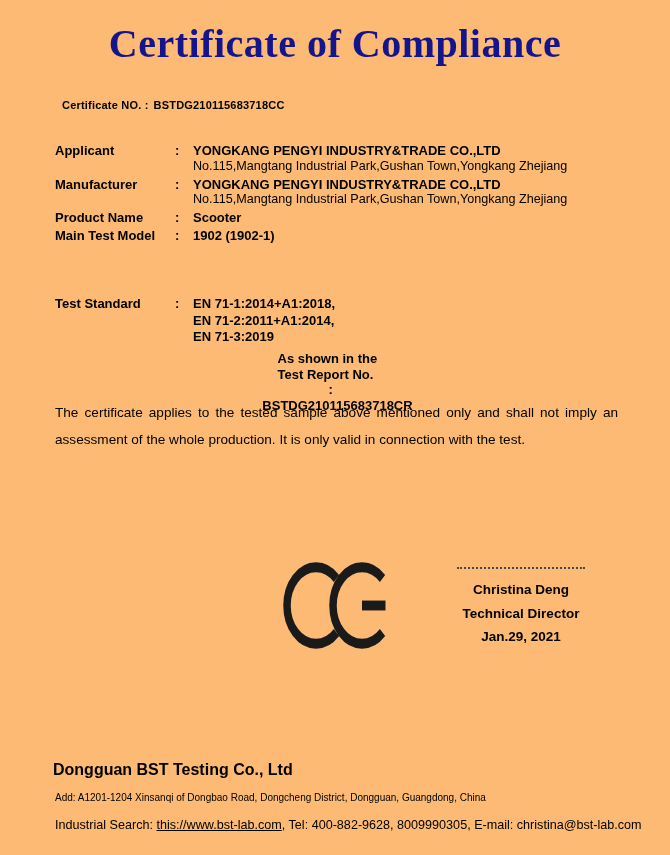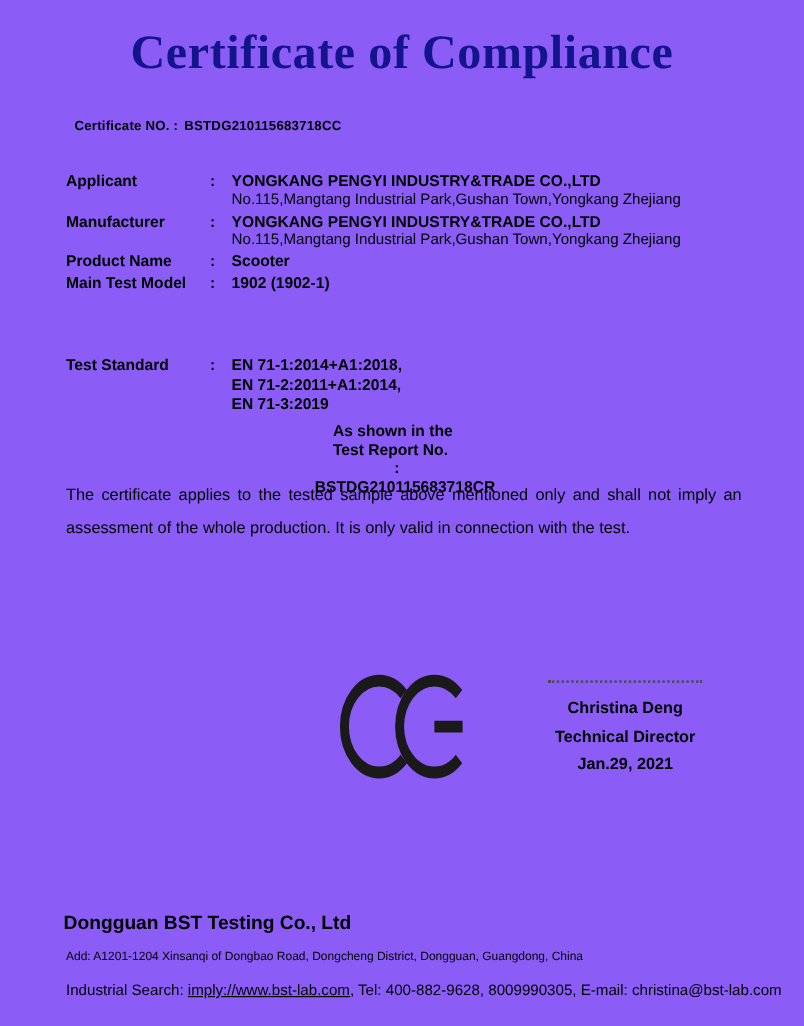--- a/index.html
+++ b/index.html
@@ -4,21 +4,21 @@
 <style>
   html, body {
     margin: 0; padding: 0;
     width: 670px; height: 855px;
     background: #ffffff;
     overflow: hidden;
   }
   .page {
     position: relative;
     width: 670px; height: 855px;
-    background: #8b5cf6;
+    background: #fdba74;
     font-family: "Liberation Sans", sans-serif;
     color: #000000;
   }
 
   
   .doc-title {
     position: absolute;
     top: 20px; left: 0;
     width: 670px;
     text-align: center;
@@ -237,16 +237,16 @@
   <div class="sig-block">
     <div class="sig-line"></div>
     <div class="sig-name">Christina Deng</div>
     <div class="sig-title">Technical Director</div>
     <div class="sig-date">Jan.29, 2021</div>
   </div>
 
   <div class="footer-company">Dongguan BST Testing Co., Ltd</div>
   <div class="footer-address">Add: A1201-1204 Xinsanqi of Dongbao Road, Dongcheng District, Dongguan, Guangdong, China</div>
   <div class="footer-search">
-    <span>Industrial Search: </span><span class="link">imply://www.bst-lab.com</span><span>, Tel: 400-882-9628, 8009990305, E-mail: christina@bst-lab.com</span>
+    <span>Industrial Search: </span><span class="link">this://www.bst-lab.com</span><span>, Tel: 400-882-9628, 8009990305, E-mail: christina@bst-lab.com</span>
   </div>
 
 </div>
 
 </body></html>

